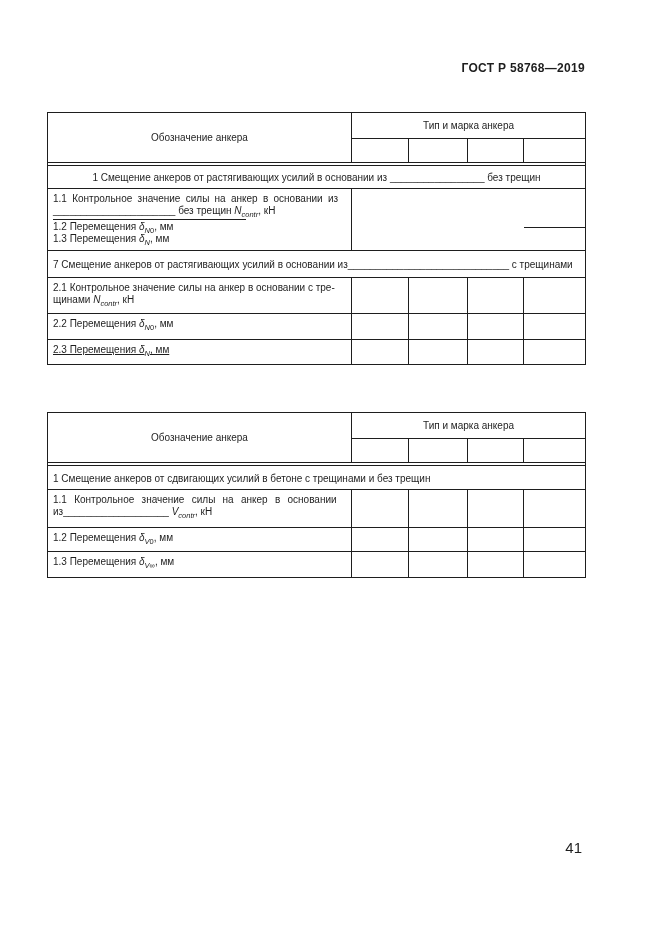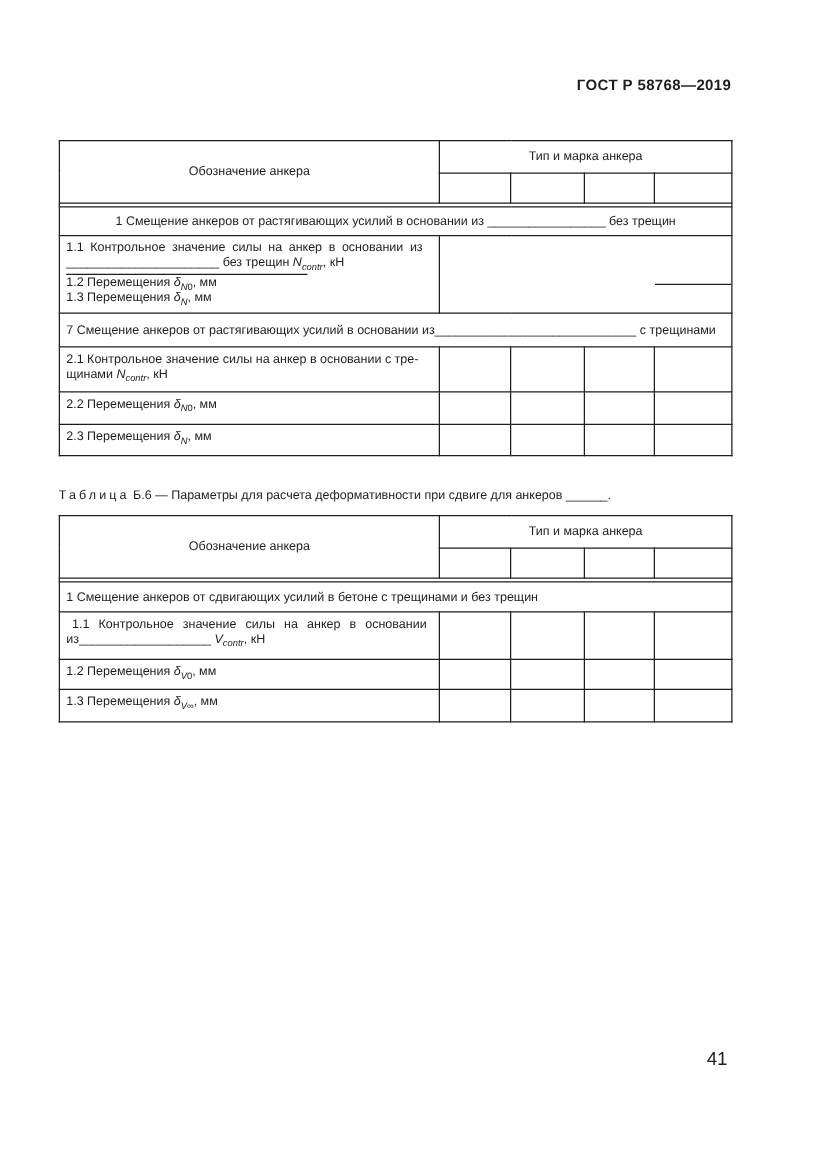--- a/index.html
+++ b/index.html
@@ -21,29 +21,29 @@
   td { border:1px solid var(--ink); vertical-align:top; padding:0; overflow:hidden; font-size:10px; }
   td.hcell { text-align:center; vertical-align:middle; padding:2px 4px;margin-top:28px; }
   tr.hr1 { height:26px; }
   tr.hr2 { height:24px; }
   tr.dsep td { height:3px; border-top:1px solid var(--ink); border-bottom:1px solid var(--ink); padding:0; }
   td.sec { padding:5px 5px 4px 5px; vertical-align:middle; }
   td.sec.center { text-align:center;margin-top:15px; }
   td.desc { padding:4px 5px; }
   .line { white-space:nowrap; line-height:12px; }
   .ws2 { word-spacing:2.5px; }
-  .ws5 { word-spacing:4.5px;text-align:center; }
+  .ws5 { word-spacing:4.5px; }
   sub { font-size:7.5px; line-height:0; }
   .psep { height:0; width:66%; border-top:1px solid var(--ink); margin:2px 0 1px 0; }
   
   tr.blk { height:62px;margin-left:25px; }
   tr.blk td.p { border-left:none; border-right:none; position:relative; }
   tr.blk td.p:last-child { border-right:1px solid var(--ink); }
   .hseg { position:absolute; left:-1px; top:38px; width:calc(100% + 2px); height:1px; background:var(--ink); }
-  .h23 { height:23px; } .h24 { height:24px; } .h25 { height:25px; }
+  .h23 { height:23px; } .h24 { height:24px; } .h25 { height:25px;text-decoration:underline; }
   .h26 { height:26px; } .h27 { height:27px; } .h36 { height:36px; } .h38 { height:38px; }
   .page-num { position:absolute; top:839px; right:79px; font-size:15px; }
 </style>
 </head>
 <body>
 
 <div class="page">
 
   <div class="doc-code">ГОСТ Р 58768—2019</div>
 
@@ -115,23 +115,20 @@
           <div class="line">2.3 Перемещения <i>δ</i><sub><i>N</i></sub>, мм</div>
         </td>
         <td></td>
         <td></td>
         <td></td>
         <td></td>
       </tr>
     </tbody>
   </table>
 
-  <div class="caption cap-b6">
-    <span class="sp">Таблица</span><span> Б.6 — Параметры для расчета деформативности при сдвиге для анкеров ______.</span>
-  </div>
 
   <table class="gt tb6">
     <colgroup>
       <col style="width:304px">
         <col style="width:57px">
         <col style="width:59px">
         <col style="width:56px">
         <col style="width:62px">
     </colgroup>
     <tbody>

